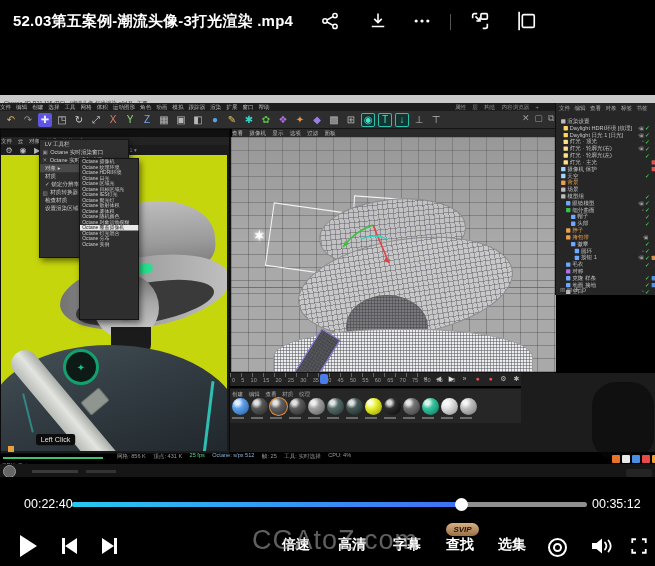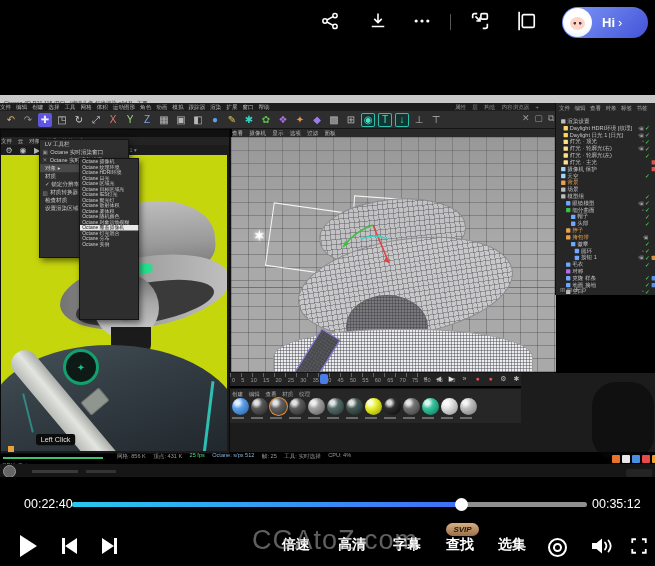--- a/index.html
+++ b/index.html
@@ -130,20 +130,21 @@
   .ring i{width:5px;height:5px;border:2px solid #fff;border-radius:50%;}
   .watermark{left:200px;top:525px;width:270px;text-align:center;font-size:27px;
              color:rgba(190,190,190,.5);letter-spacing:1px;z-index:4;}
 </style>
 </head>
 <body>
 
 <div class="stage">
 
   <header class="abs topbar">
+    <div class="abs vtitle">52.03第五案例-潮流头像-3打光渲染 .mp4</div>
 
     <div class="abs tbico" style="left:318px;top:9px;">
       <svg width="20" height="20" viewBox="0 0 24 24" fill="none" stroke="#fff" stroke-width="1.8">
         <circle cx="18" cy="5.5" r="2.6"></circle>
           <circle cx="6" cy="12" r="2.6"></circle>
           <circle cx="18" cy="18.5" r="2.6"></circle>
         <path d="M8.4 10.8 15.6 6.7M8.4 13.2l7.2 4.1"></path>
       </svg>
     </div>
     <div class="abs tbico" style="left:366px;top:9px;">
@@ -164,27 +165,20 @@
         <path d="M4 9V6a2 2 0 0 1 2-2h3M20 15v3a2 2 0 0 1-2 2h-3"></path>
         <path d="M7 7l5 5M12 8v4H8"></path>
         <rect x="13" y="4" width="7" height="6" rx="1.2"></rect>
       </svg>
     </div>
     <div class="abs tbico" style="left:514px;top:9px;">
       <svg width="22" height="22" viewBox="0 0 24 24" fill="none" stroke="#fff" stroke-width="1.8">
         <rect x="8" y="5" width="13" height="14" rx="1.5"></rect>
         <path d="M4.5 2v20"></path>
       </svg>
-    </div>
-    <div class="abs pill">
-      <span class="avatar">
-          <span class="face"></span>
-        </span>
-      <span class="hi">Hi</span>
-      <span class="hiarrow">›</span>
     </div>
   </header>
 
   <div class="abs" style="left:0;top:45px;width:655px;height:445px;background:#000;"></div>
 
   <div class="abs c4dtitle">
     <span>Cinema 4D R21.115 (RC) - [潮流头像-灯光渲染.c4d *] - 主要</span>
   </div>
 
   <div class="abs menubar">

